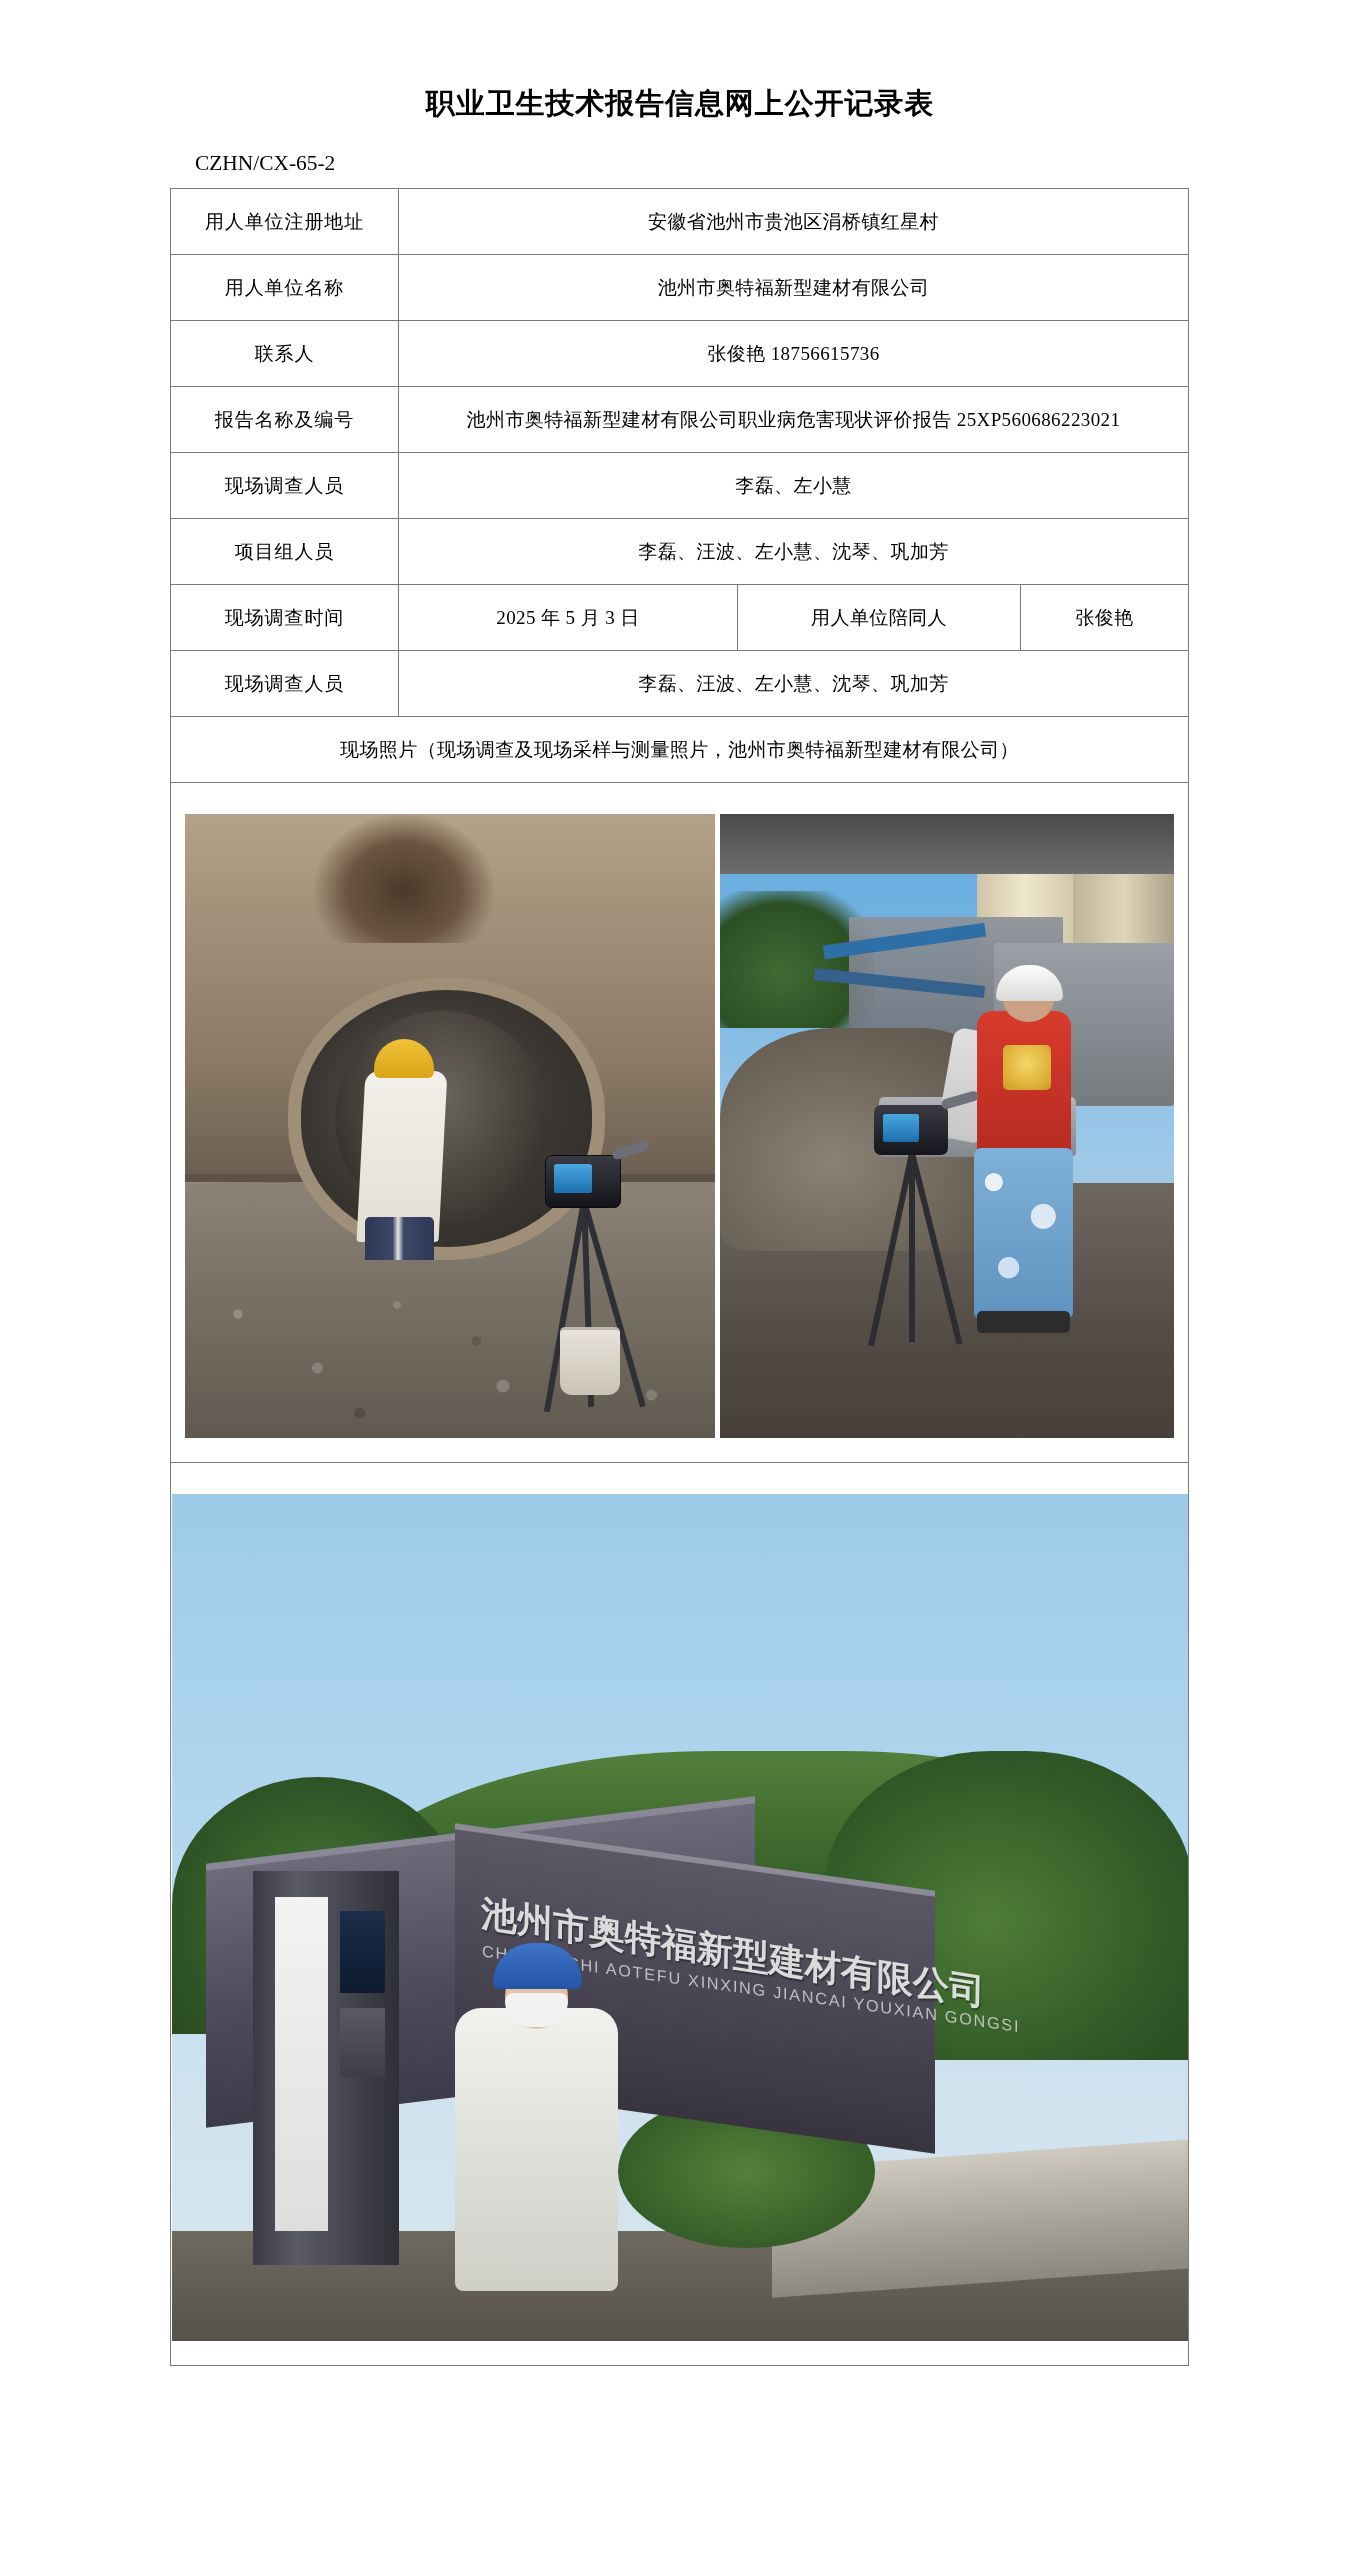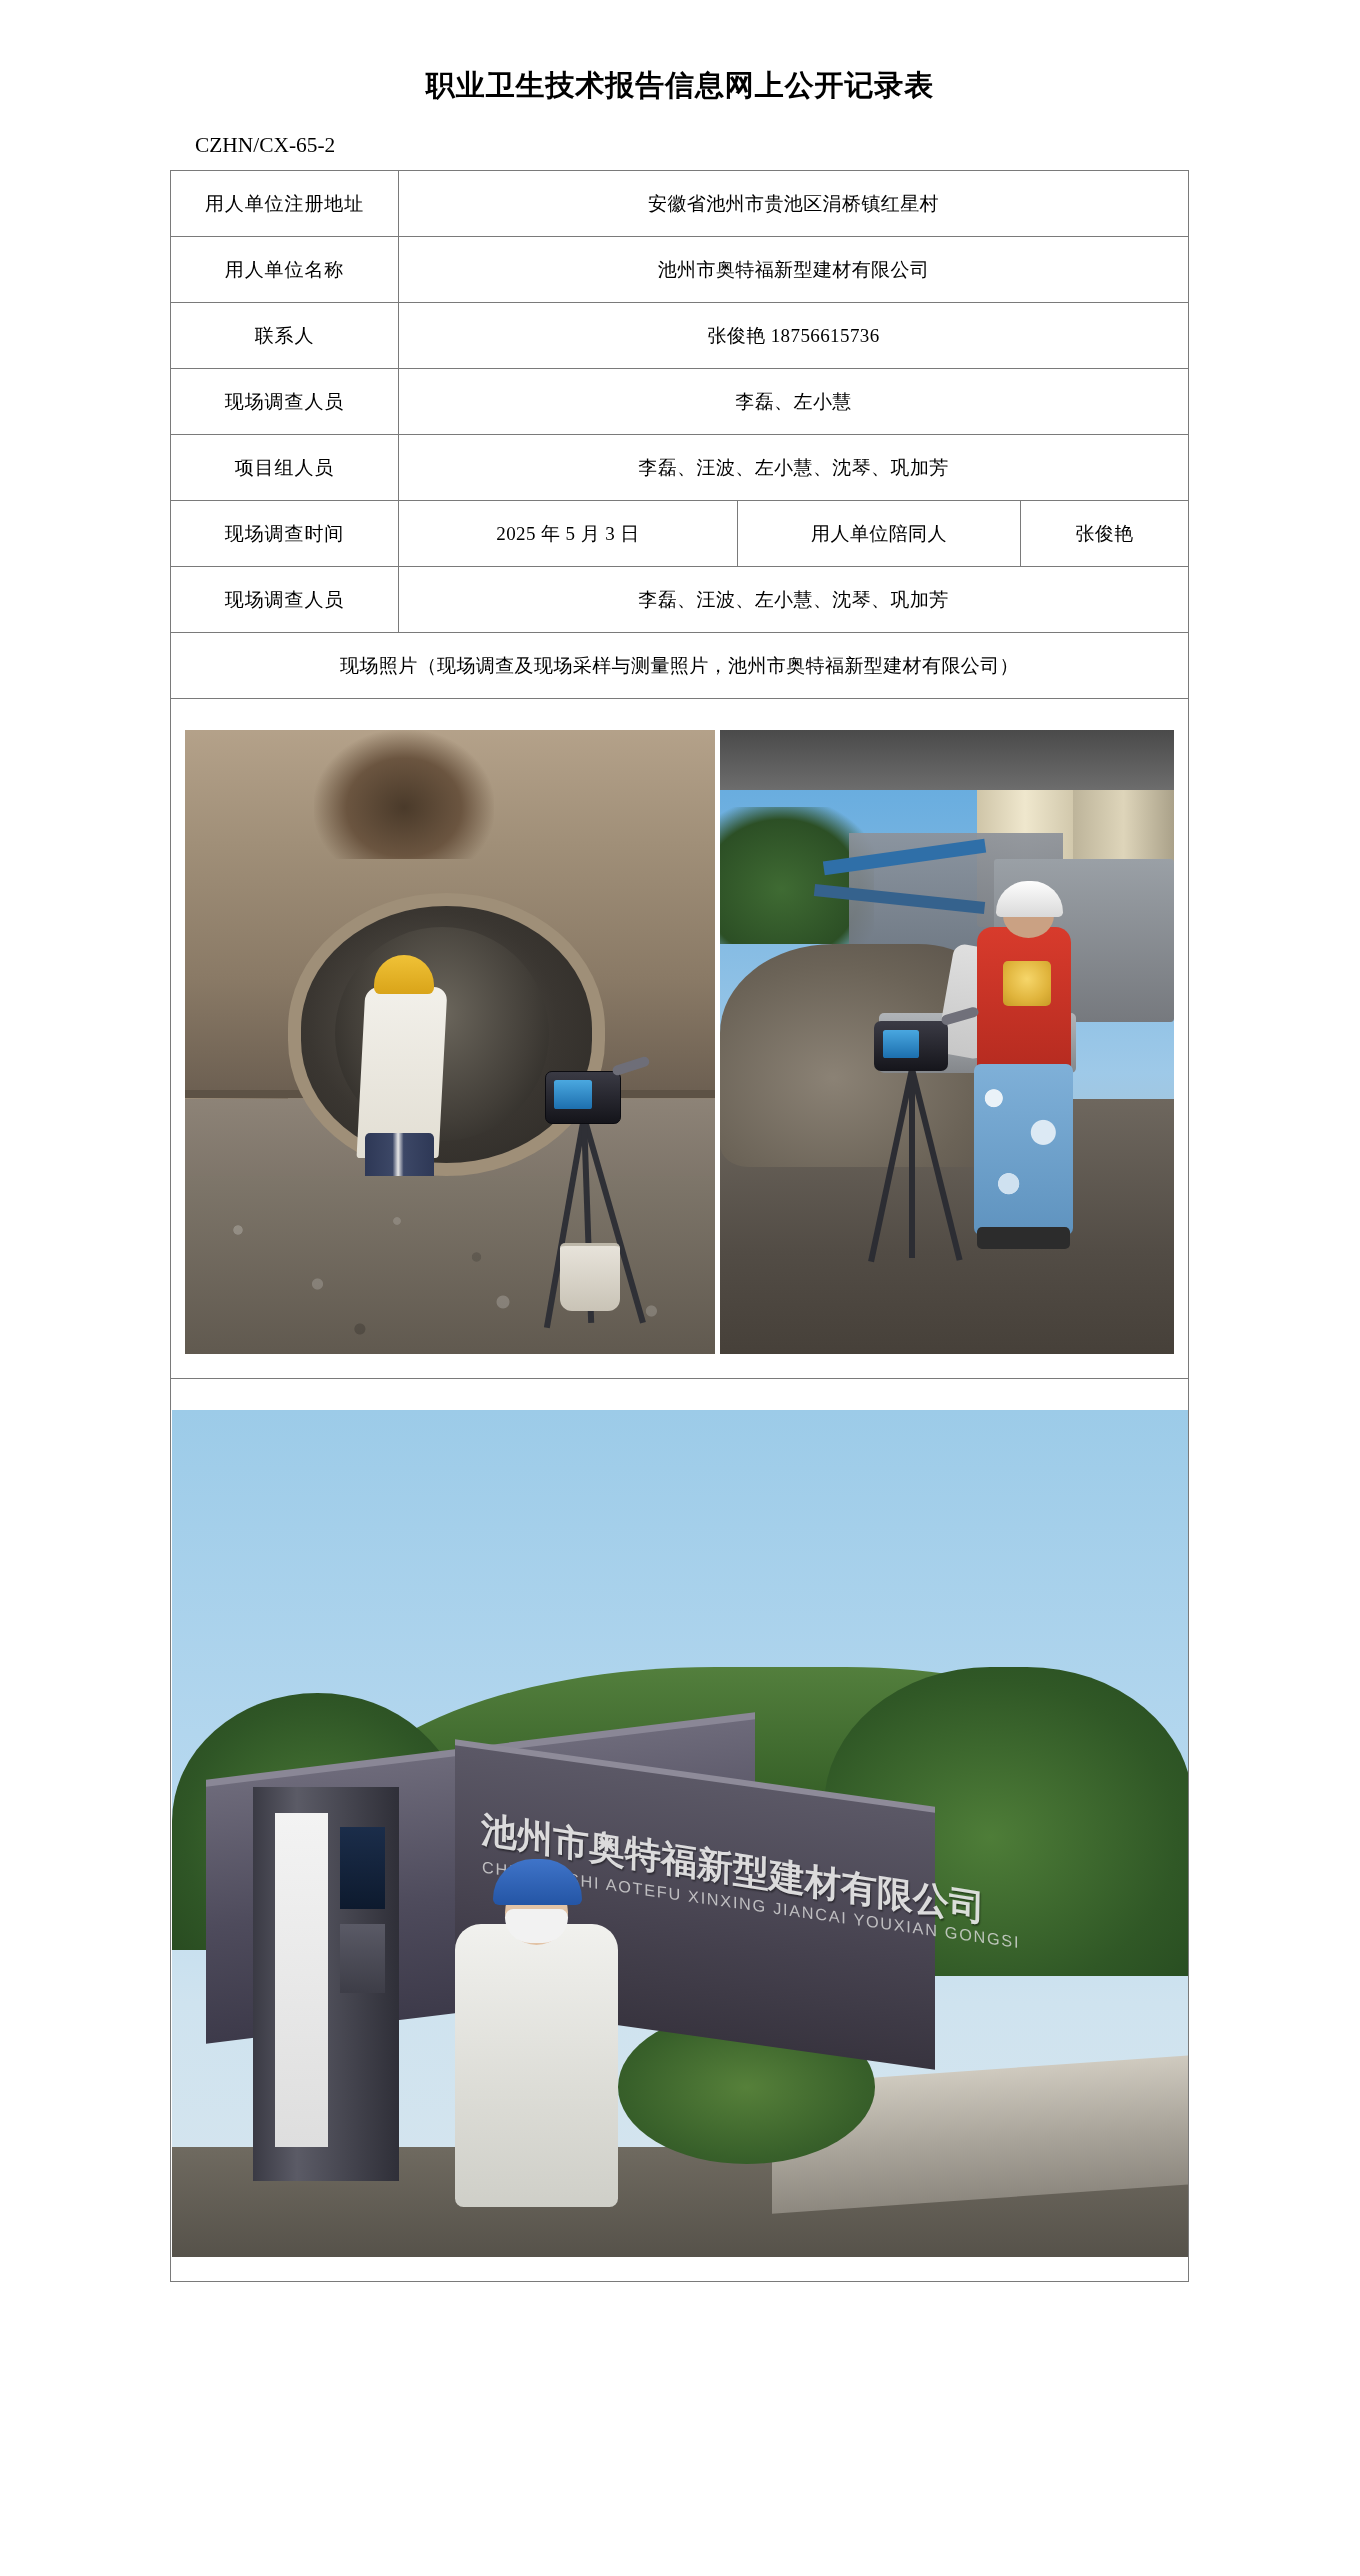--- a/index.html
+++ b/index.html
@@ -19,21 +19,21 @@
     min-height: 2576px;
     box-sizing: border-box;
     padding: 0;
   }
   .doc-title {
     text-align: center;
     font-family: "Liberation Sans", "DejaVu Sans", sans-serif;
     font-weight: bold;
     font-size: 29px;
     letter-spacing: 0.9px;
-    padding-top: 66px;
+    padding-top: 84px;
     padding-bottom: 0;
   }
   .doc-code {
     font-family: "Liberation Serif", "DejaVu Serif", serif;
     font-size: 21.4px;
     margin-left: 195px;
     margin-top: 27.4px;
     margin-bottom: 12px;
   }
   table.form {
@@ -413,20 +413,24 @@
         <td class="label">用人单位注册地址</td>
         <td class="value" colspan="3">安徽省池州市贵池区涓桥镇红星村</td>
       </tr>
       <tr>
         <td class="label">用人单位名称</td>
         <td class="value" colspan="3">池州市奥特福新型建材有限公司</td>
       </tr>
       <tr>
         <td class="label">联系人</td>
         <td class="value" colspan="3">张俊艳 18756615736</td>
+      </tr>
+      <tr>
+        <td class="label">报告名称及编号</td>
+        <td class="value value-left" colspan="3">池州市奥特福新型建材有限公司职业病危害现状评价报告 25XP560686223021</td>
       </tr>
       <tr>
         <td class="label">现场调查人员</td>
         <td class="value" colspan="3">李磊、左小慧</td>
       </tr>
       <tr>
         <td class="label">项目组人员</td>
         <td class="value" colspan="3">李磊、汪波、左小慧、沈琴、巩加芳</td>
       </tr>
       <tr>

